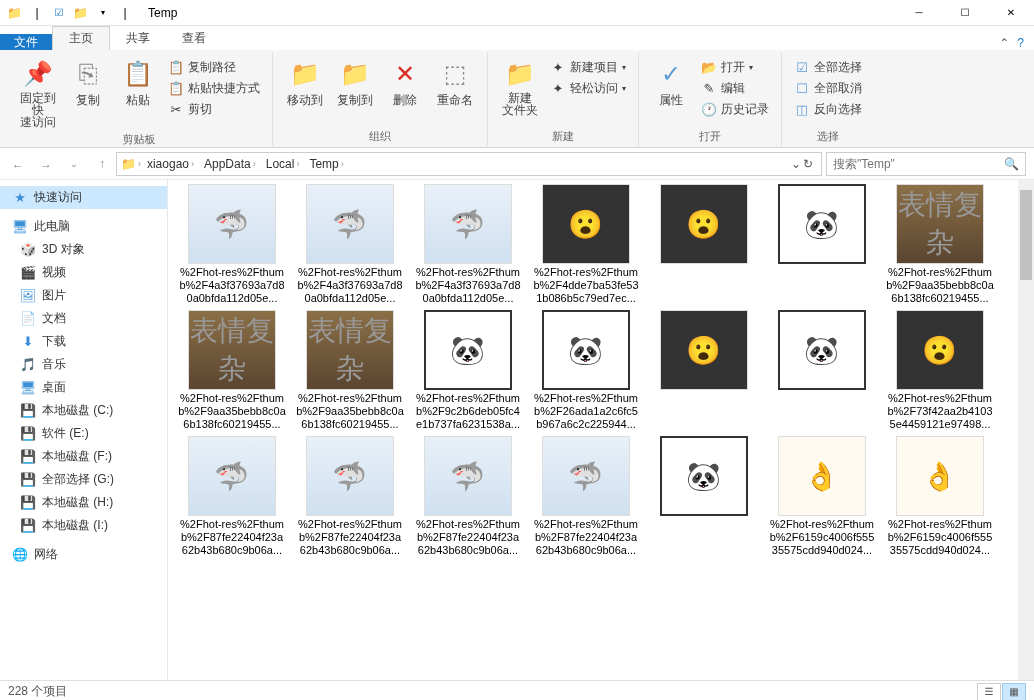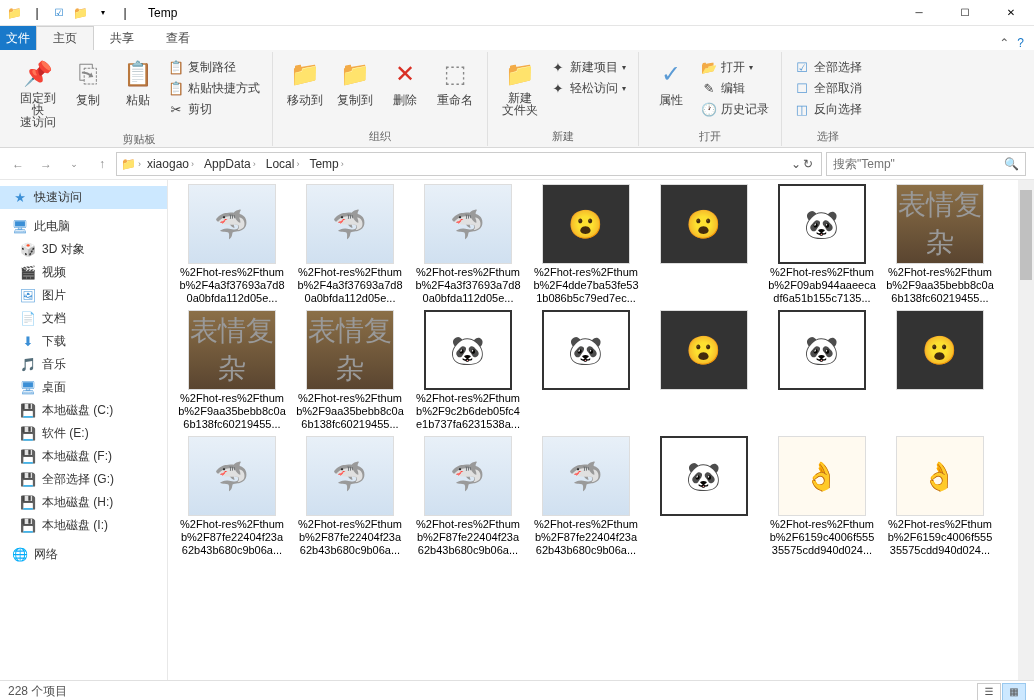--- a/index.html
+++ b/index.html
@@ -5,21 +5,21 @@
 *{margin:0;padding:0;box-sizing:border-box;font-family:"Microsoft YaHei","Segoe UI",sans-serif;font-size:12px}
 body{background:#fff;width:1034px;height:700px;overflow:hidden;position:relative}
 .titlebar{height:26px;display:flex;align-items:center;background:#fff;border-bottom:1px solid #e5e5e5}
 .tb-icons{display:flex;align-items:center;gap:4px;padding:0 6px}
 .tb-icons span{width:18px;height:18px;display:flex;align-items:center;justify-content:center}
 .folder-ico{color:#f4c542}
 .tb-title{margin-left:8px}
 .win-ctrl{margin-left:auto;display:flex}
 .win-ctrl div{width:46px;height:26px;display:flex;align-items:center;justify-content:center;font-size:10px}
 .tabs-row{height:24px;display:flex;align-items:flex-end;background:#fff}
-.file-tab{background:#1979ca;color:#fff;padding:4px 6px;height:24px;display:flex;align-items:center}
+.file-tab{background:#1979ca;color:#fff;padding:4px 14px;height:16px;display:flex;align-items:center}
 .rtab{padding:4px 16px;height:24px;display:flex;align-items:center;color:#444;cursor:pointer}
 .rtab.active{background:#f5f5f5;border:1px solid #d0d0d0;border-bottom:none}
 .tab-help{margin-left:auto;padding:0 10px;display:flex;gap:8px;color:#666}
 .ribbon{height:98px;background:#f5f5f5;border-bottom:1px solid #d8d8d8;display:flex;padding:2px 6px 0}
 .rgroup{display:flex;flex-direction:column;border-right:1px solid #e0e0e0;padding:0 8px;height:94px}
 .rgroup-body{flex:1;display:flex;align-items:flex-start;gap:2px;padding-top:4px}
 .rgroup-label{text-align:center;color:#666;font-size:11px;padding:2px 0}
 .big-btn{display:flex;flex-direction:column;align-items:center;width:48px;padding:2px;gap:2px;text-align:center;color:#444}
 .big-btn .ico{width:32px;height:32px;display:flex;align-items:center;justify-content:center;font-size:24px}
 .small-col{display:flex;flex-direction:column;gap:2px;padding-top:2px}
@@ -332,49 +332,50 @@
         </div>
         <div class="item">
           <div class="thumb face" style="font-size:28px">😮</div>
           <div class="fname">%2Fhot-res%2Fthumb%2F4dde7ba53fe531b086b5c79ed7ec...</div>
         </div>
         <div class="item">
           <div class="thumb face" style="font-size:28px">😮</div>
         </div>
         <div class="item">
           <div class="thumb panda" style="font-size:28px">🐼</div>
-          <div class="fname">%2Fhot-res%2Fthumb%2F09ab944aaeecadf6a51b155c7135...</div>
         </div>
         <div class="item">
           <div class="thumb baby" style="font-size:28px">表情复杂</div>
           <div class="fname">%2Fhot-res%2Fthumb%2F9aa35bebb8c0a6b138fc60219455...</div>
         </div>
         <div class="item">
           <div class="thumb baby" style="font-size:28px">表情复杂</div>
           <div class="fname">%2Fhot-res%2Fthumb%2F9aa35bebb8c0a6b138fc60219455...</div>
         </div>
         <div class="item">
           <div class="thumb baby" style="font-size:28px">表情复杂</div>
           <div class="fname">%2Fhot-res%2Fthumb%2F9aa35bebb8c0a6b138fc60219455...</div>
         </div>
         <div class="item">
           <div class="thumb panda" style="font-size:28px">🐼</div>
           <div class="fname">%2Fhot-res%2Fthumb%2F9c2b6deb05fc4e1b737fa6231538a...</div>
         </div>
         <div class="item">
           <div class="thumb panda" style="font-size:28px">🐼</div>
+          <div class="fname">%2Fhot-res%2Fthumb%2F26ada1a2c6fc5b967a6c2c225944...</div>
         </div>
         <div class="item">
           <div class="thumb face" style="font-size:28px">😮</div>
         </div>
         <div class="item">
           <div class="thumb panda" style="font-size:28px">🐼</div>
         </div>
         <div class="item">
           <div class="thumb face" style="font-size:28px">😮</div>
+          <div class="fname">%2Fhot-res%2Fthumb%2F73f42aa2b41035e4459121e97498...</div>
         </div>
         <div class="item">
           <div class="thumb shark" style="font-size:28px">🦈</div>
           <div class="fname">%2Fhot-res%2Fthumb%2F87fe22404f23a62b43b680c9b06a...</div>
         </div>
         <div class="item">
           <div class="thumb shark" style="font-size:28px">🦈</div>
           <div class="fname">%2Fhot-res%2Fthumb%2F87fe22404f23a62b43b680c9b06a...</div>
         </div>
         <div class="item">

